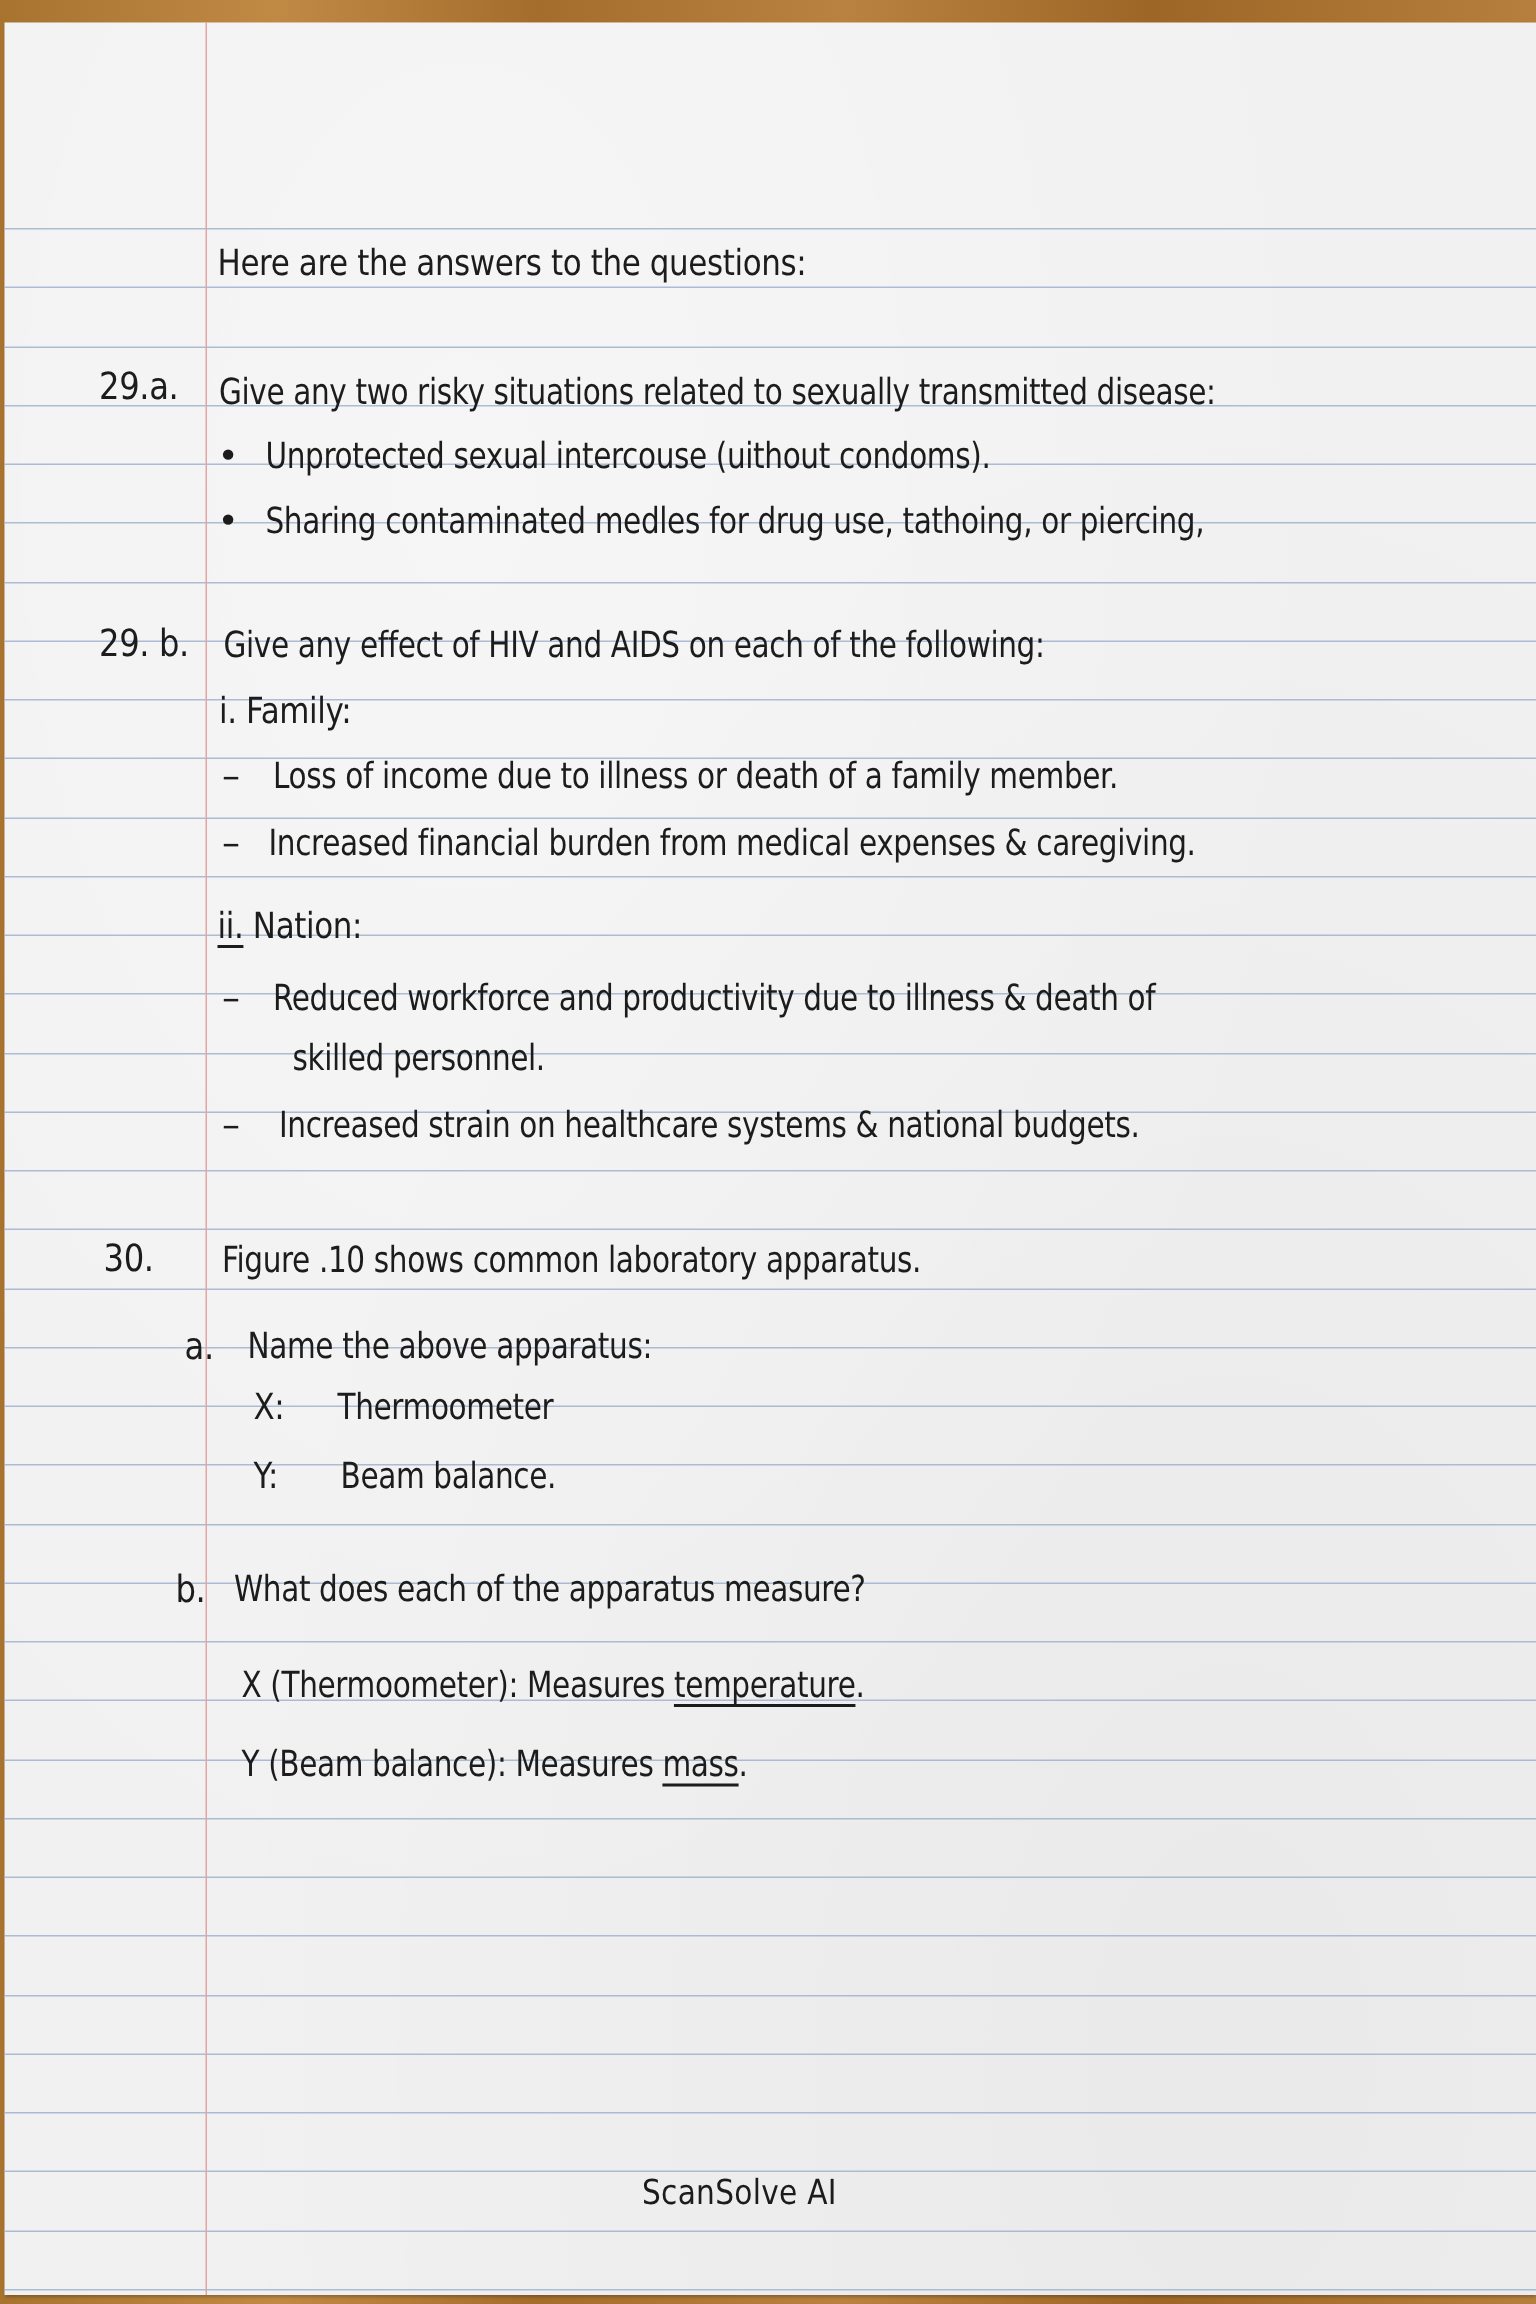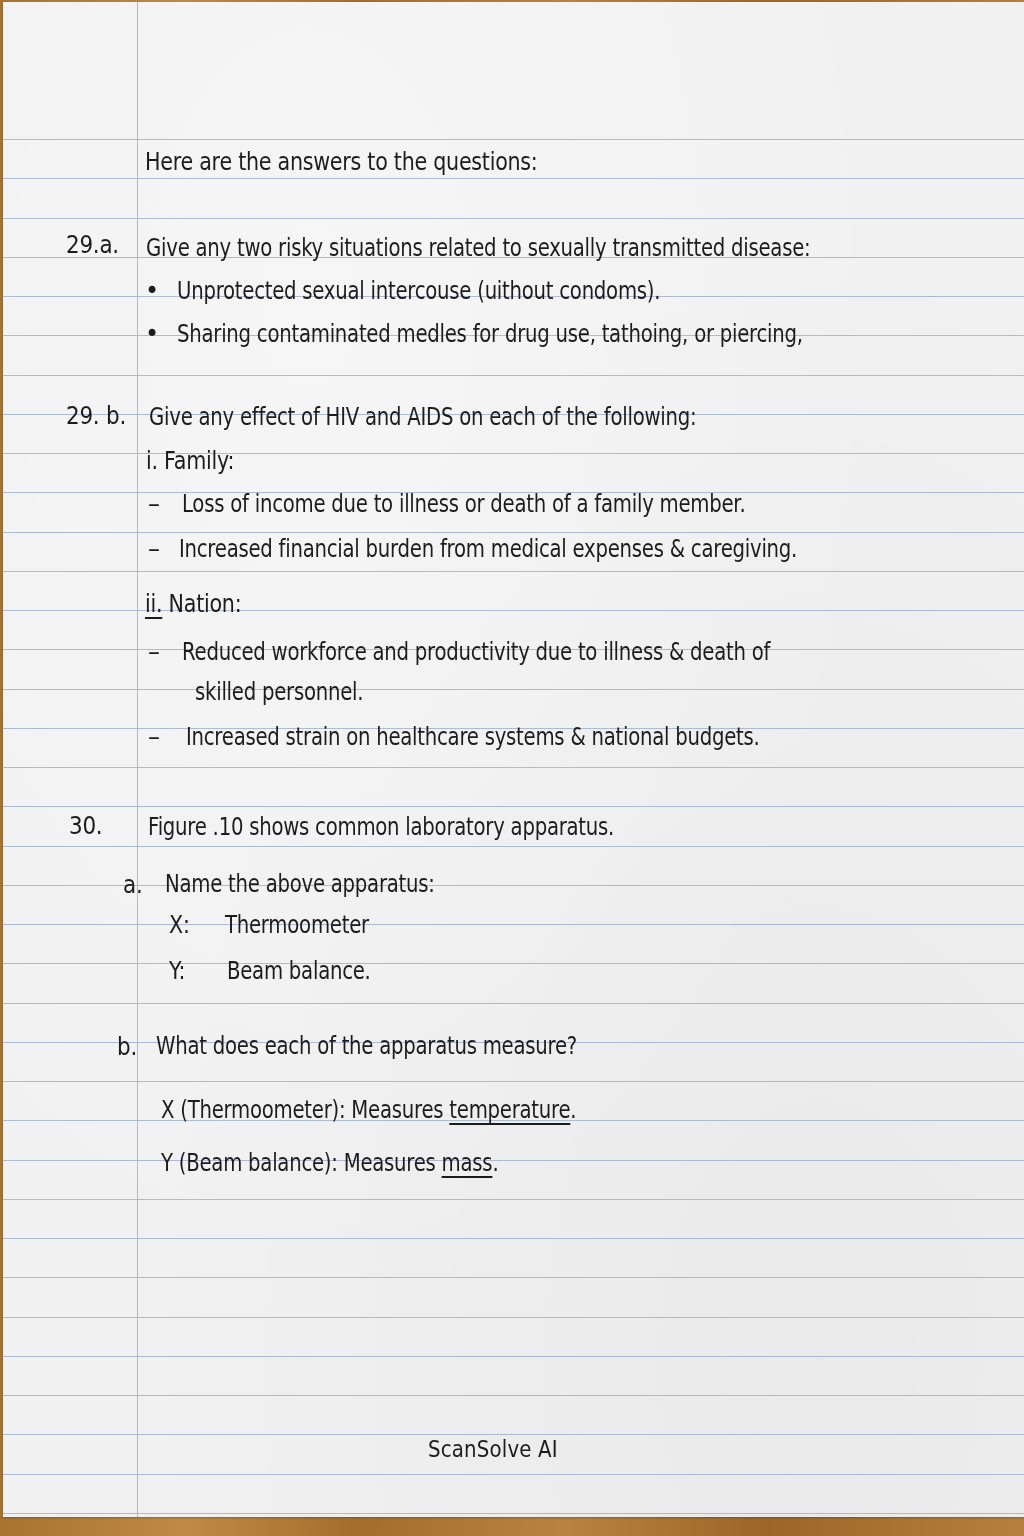--- a/index.html
+++ b/index.html
@@ -10,21 +10,21 @@
       width: 1024px;
       height: 1536px;
       position: relative;
       overflow: hidden;
       background: linear-gradient(90deg, #a8732f 0%, #c08a45 18%, #a56d2c 35%, #b98240 55%, #9e6626 75%, #b77f3d 100%);
       font-family: "DejaVu Sans", sans-serif;
     }
     .paper {
       position: absolute;
       left: 3px;
-      top: 2px;
+      top: 15px;
       width: 1021px;
       height: 1515px;
       background: #f1f1f1;
       background-image:
         radial-gradient(ellipse at 30% 20%, rgba(255,255,255,0.35), rgba(255,255,255,0) 60%),
         radial-gradient(ellipse at 80% 90%, rgba(0,0,0,0.03), rgba(0,0,0,0) 60%);
       box-shadow: 0 1px 2px rgba(0,0,0,0.25);
     }
     .rule {
       position: absolute;

